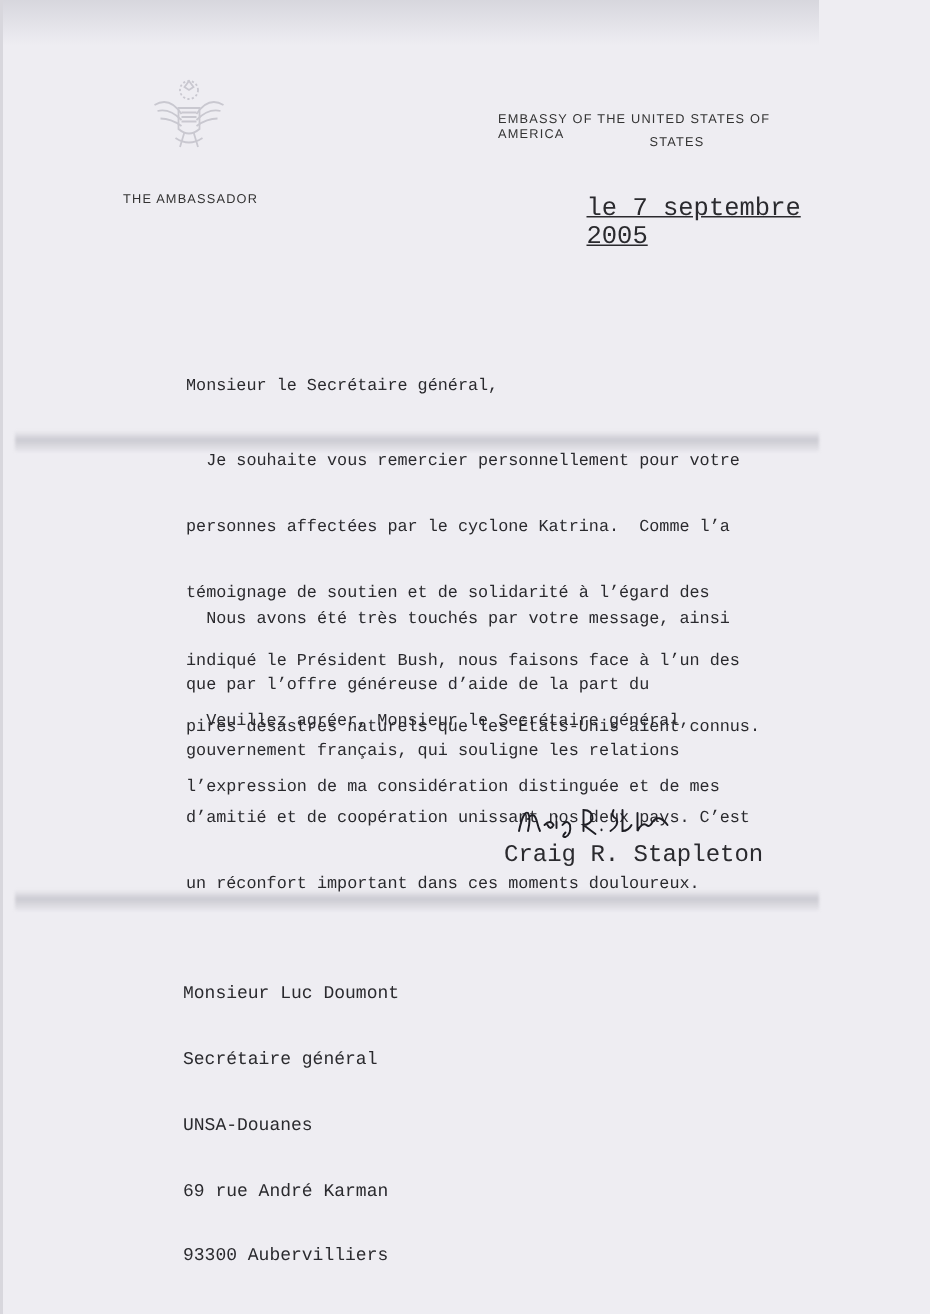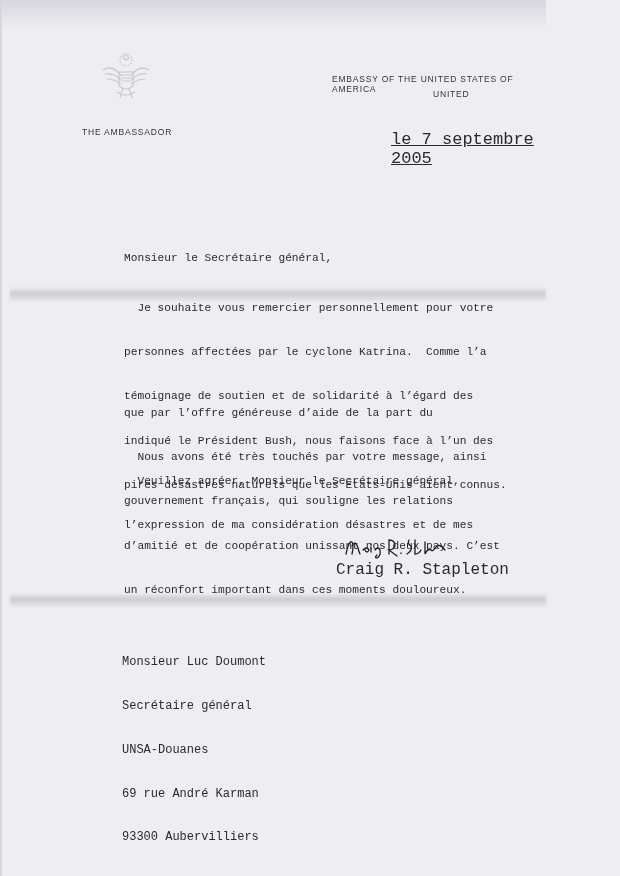--- a/index.html
+++ b/index.html
@@ -66,46 +66,46 @@
       <path d="M10 26 q8 -2 16 6 M52 26 q-8 -2 -16 6"></path>
       <path d="M12 31 q7 0 14 5 M50 31 q-7 0 -14 5"></path>
       <path d="M24 24 h14 v14 q-7 6 -14 0z"></path>
       <path d="M26 27 h10 M26 30 h10 M26 33 h10"></path>
       <path d="M22 44 q9 6 18 0"></path>
       <path d="M28 40 l-3 10 M34 40 l3 10"></path>
     </g>
   </svg>
 
   <div class="sans embassy">EMBASSY OF THE UNITED STATES OF AMERICA</div>
-  <div class="sans paris">UNITED</div>
+  <div class="sans paris">STATES</div>
   <div class="sans ambassador">THE AMBASSADOR</div>
 
   <div class="date">le 7 septembre 2005</div>
 
   <div class="body-text salutation">Monsieur le Secrétaire général,</div>
 
   <div class="body-text para1">
     <div>  Je souhaite vous remercier personnellement pour votre</div>
     <div>personnes affectées par le cyclone Katrina.  Comme l’a</div>
     <div>témoignage de soutien et de solidarité à l’égard des</div>
     <div>indiqué le Président Bush, nous faisons face à l’un des</div>
     <div>pires désastres naturels que les États-Unis aient connus.</div>
   </div>
 
   <div class="body-text para2">
+    <div>  Nous avons été très touchés par votre message, ainsi</div>
     <div>que par l’offre généreuse d’aide de la part du</div>
-    <div>  Nous avons été très touchés par votre message, ainsi</div>
     <div>gouvernement français, qui souligne les relations</div>
     <div>d’amitié et de coopération unissant nos deux pays. C’est</div>
     <div>un réconfort important dans ces moments douloureux.</div>
   </div>
 
   <div class="body-text para3">
     <div>  Veuillez agréer, Monsieur le Secrétaire général,</div>
-    <div>l’expression de ma considération désastres et de mes</div>
+    <div>l’expression de ma considération distinguée et de mes</div>
   </div>
 
   <svg class="signature" viewBox="0 0 120 26">
     <g fill="none" stroke="#1e1e24" stroke-width="1.3" stroke-linecap="round">
       <path d="M3 20 q3 -14 6 -12 q2 3 0 12 M9 12 q4 -6 6 2 q1 4 2 6"></path>
       <path d="M20 16 q4 -4 6 0 q-2 4 -4 0 M28 14 v4 M28 10 v0.5"></path>
       <path d="M32 16 q3 -4 5 0 q1 6 -3 8 q-3 0 0 -3"></path>
       <path d="M46 20 v-14 q6 0 6 6 q-2 4 -6 4 l8 6"></path>
       <path d="M58 19 v0.5"></path>
       <path d="M66 6 q-2 4 2 6 q2 4 -4 8 M72 6 v14 q4 0 6 -4 M82 8 v12 q3 -6 6 -4 q2 2 4 -2 q4 -6 10 2"></path>

